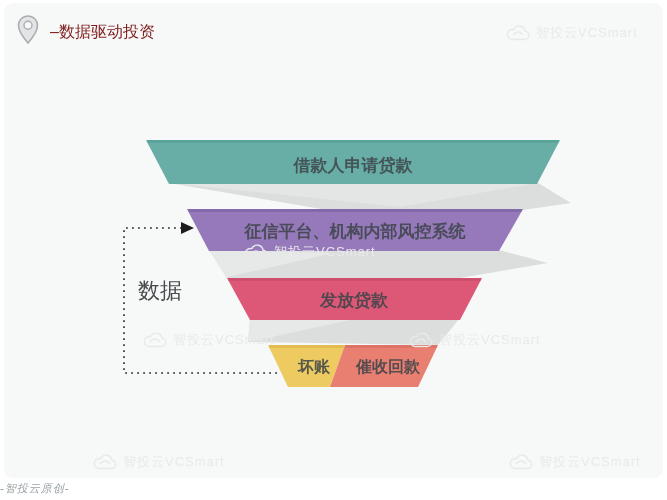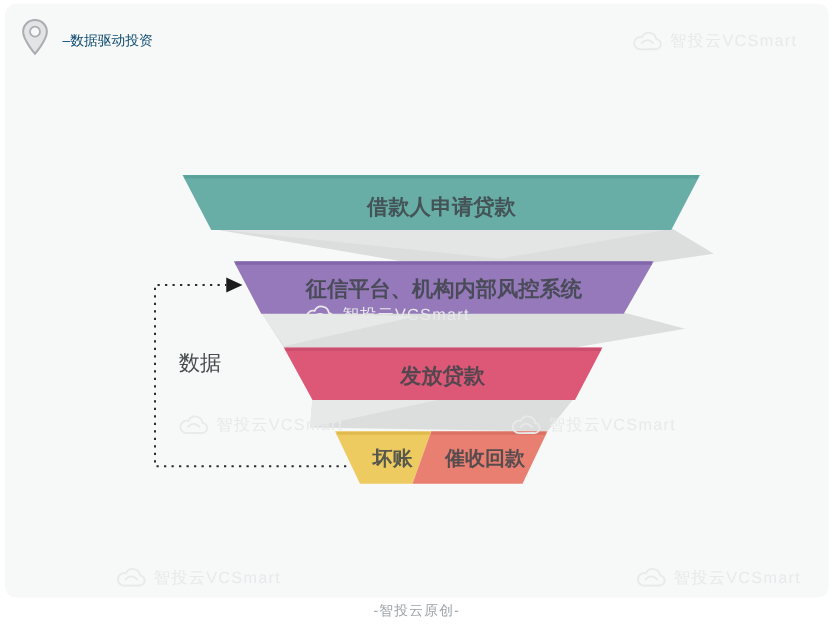--- a/index.html
+++ b/index.html
@@ -2,37 +2,37 @@
 <html><head>
 <meta charset="utf-8">
 <style>
   html,body{margin:0;padding:0;background:#ffffff;}
   body{font-family:"Liberation Sans","DejaVu Sans",sans-serif;}
   .canvas{position:relative;width:667px;height:500px;background:#ffffff;overflow:hidden;}
   .card{position:absolute;left:4px;top:3px;width:659px;height:475px;background:#f7f8f8;border-radius:9px;}
   
   .header{position:absolute;left:16px;top:14px;display:flex;align-items:center;gap:8px;}
   .brand{font-size:19px;font-weight:700;color:#4a535a;letter-spacing:1px;}
-  .tagline{font-size:11px;color:#0c4a6e;margin-left:2px;padding-top:4px;}
+  .tagline{font-size:16px;color:#7f1d1d;margin-left:2px;padding-top:4px;}
   
   .diagram-title{position:absolute;top:60px;left:345px;transform:translateX(-50%);
     font-size:16px;font-weight:600;color:#47525a;letter-spacing:2px;white-space:nowrap;}
   
   .wm{position:absolute;display:flex;align-items:center;gap:5px;color:#e8e9ea;
       font-size:13px;letter-spacing:1px;white-space:nowrap;}
   
   .feedback-label{position:absolute;left:130px;top:276px;width:60px;text-align:center;
-      font-size:17px;line-height:29px;color:#464b4e;font-weight:500;}
+      font-size:22px;line-height:29px;color:#464b4e;font-weight:500;}
   
   svg text{font-family:"Liberation Sans","DejaVu Sans",sans-serif;font-weight:600;fill:#3d4449;}
   .lvl-label{font-size:17px;opacity:.85;}
   .lvl-label-sm{font-size:16px;opacity:.85;}
   
-  .caption{position:absolute;left:0;right:0;top:481px;text-align:center;
-      font-size:11px;color:#9aa2a6;letter-spacing:1px;}
+  .caption{position:absolute;left:0;right:0;top:481px;text-align:left;
+      font-size:11px;color:#9aa2a6;letter-spacing:1px;font-style:italic;}
 </style>
 </head>
 <body>
 
 <div class="canvas">
   <div class="card"></div>
 
   <div class="header">
     <svg width="24" height="32" viewBox="0 0 24 32">
       <path d="M12 2 C6.5 2 2.5 6.2 2.5 11.4 C2.5 18 12 29 12 29 C12 29 21.5 18 21.5 11.4 C21.5 6.2 17.5 2 12 2 Z" fill="#e3e4e6" stroke="#aaadb1" stroke-width="1.6"></path>

